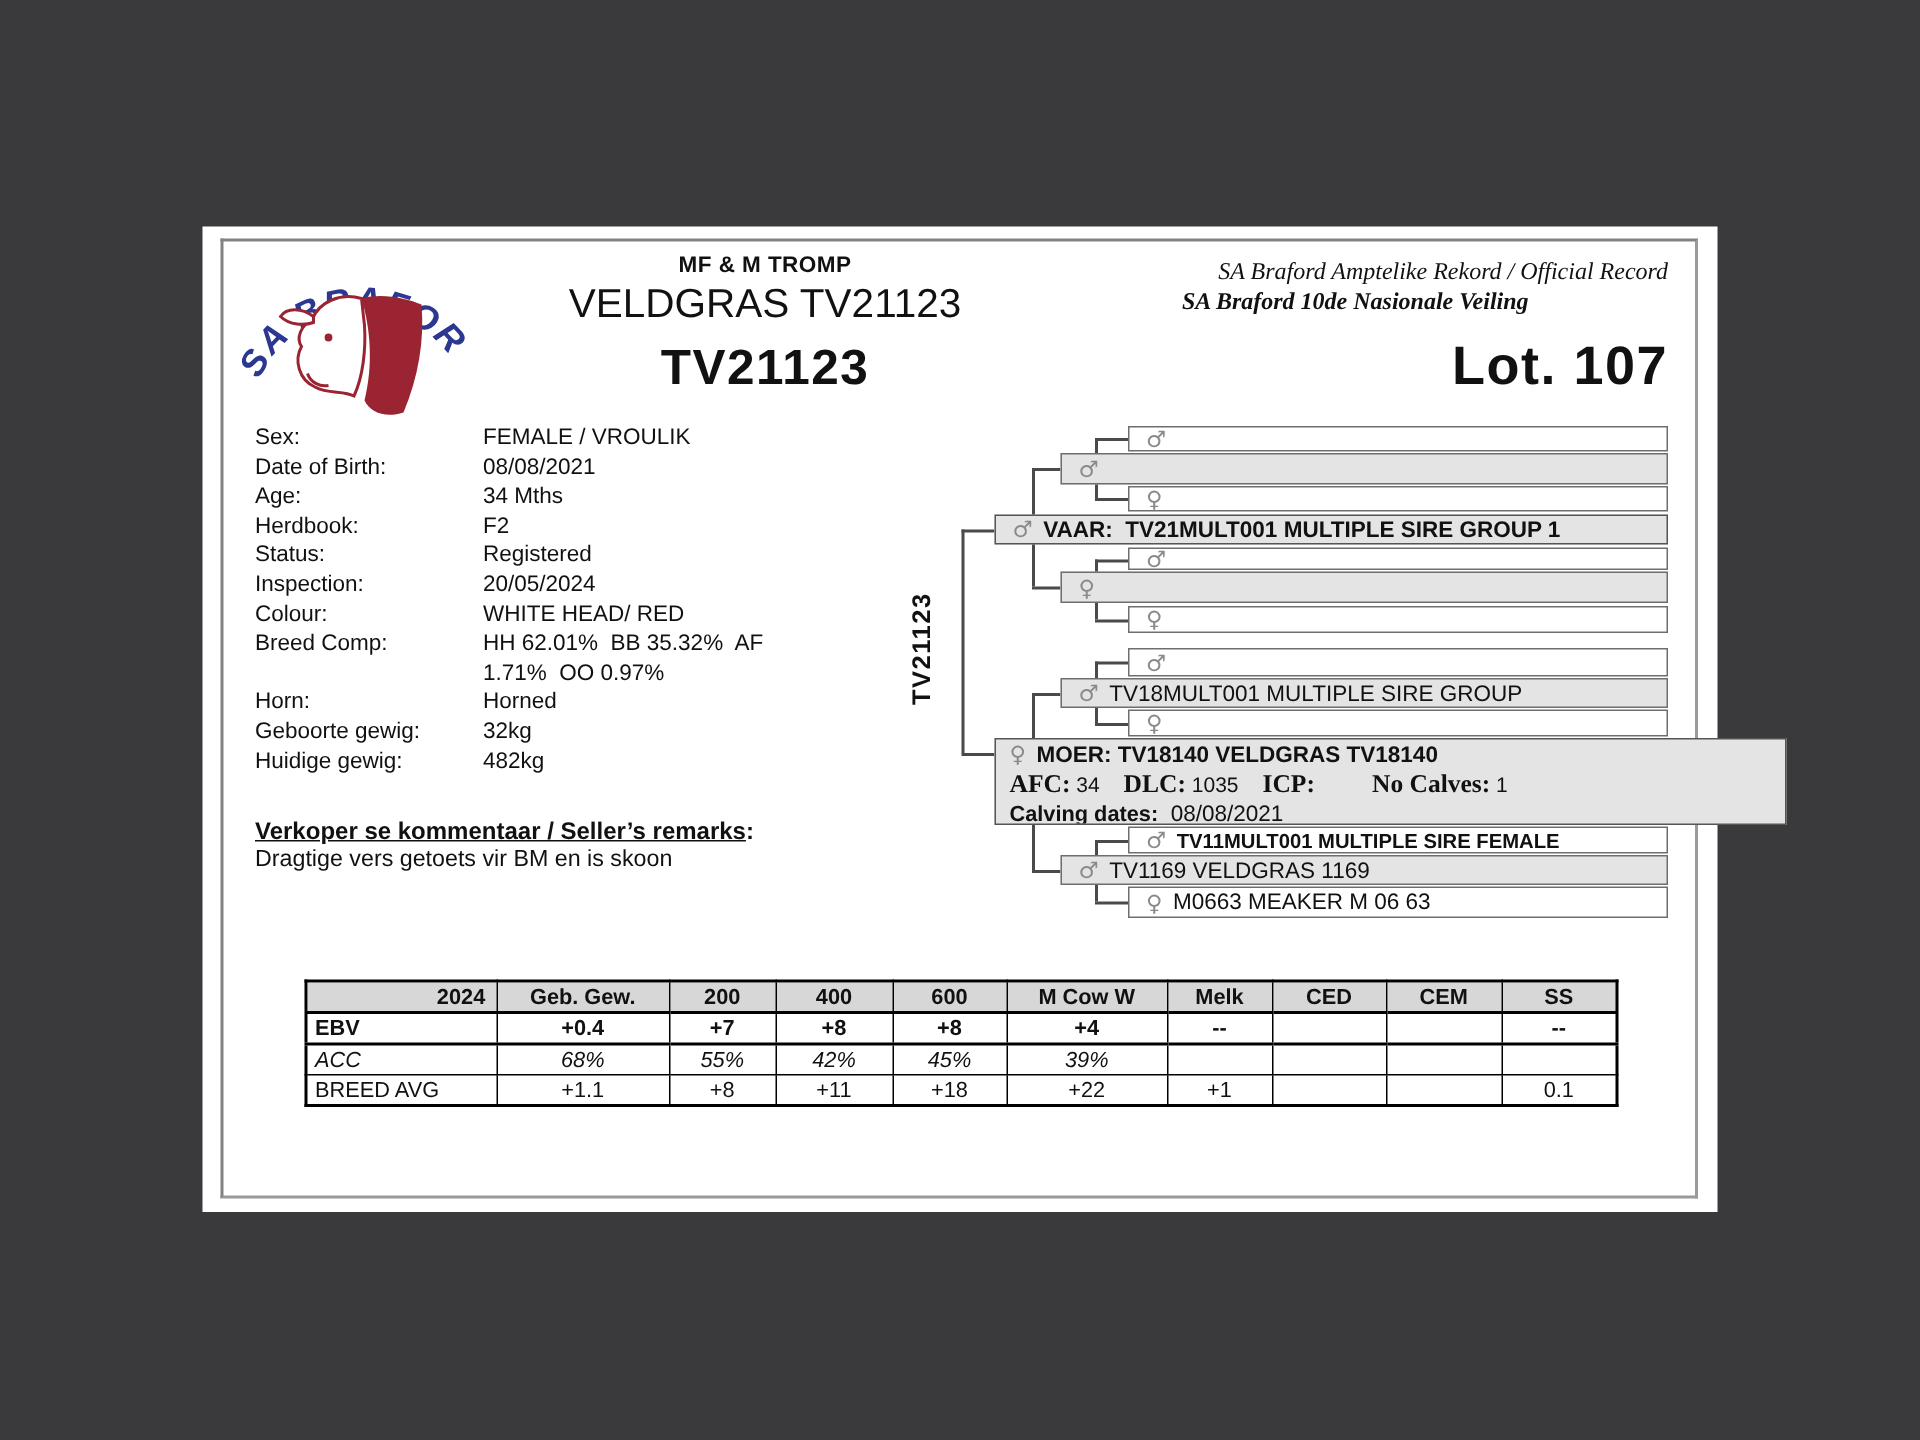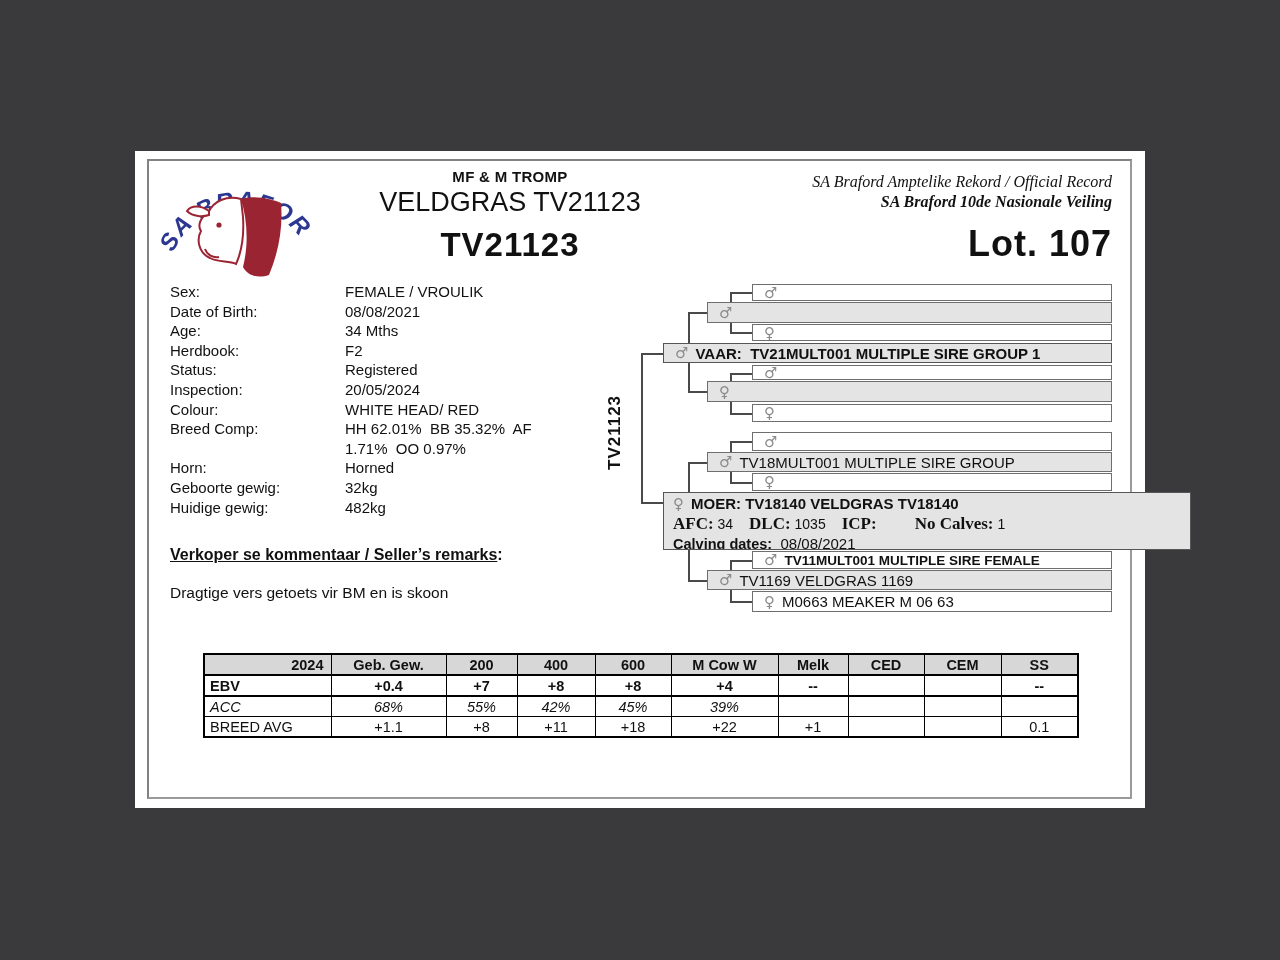--- a/index.html
+++ b/index.html
@@ -18,32 +18,32 @@
     border:2px solid #828282;border-right-color:#9a9a9a;border-bottom-color:#9a9a9a;
   }
   
   .logo{position:absolute;left:26px;top:12px;width:158px;height:120px;}
   .hdr-center{position:absolute;left:222px;top:17px;width:306px;text-align:center;}
   .breeder{font-size:15px;font-weight:bold;letter-spacing:.3px;}
   .animal-name{font-size:27px;margin-top:2px;white-space:nowrap;}
   .animal-id{font-size:33px;font-weight:bold;margin-top:8px;letter-spacing:1px;}
   .hdr-right{position:absolute;left:560px;top:22px;width:417px;text-align:right;}
   .rec-line{font-family:"Liberation Serif","DejaVu Serif",serif;font-style:italic;font-size:16px;white-space:nowrap;}
-  .rec-line.bold{font-weight:bold;margin-top:2px;}
+  .rec-line.bold{font-weight:bold;margin-top:2px;text-align:center;}
   .lot{font-size:36px;font-weight:bold;margin-top:12px;letter-spacing:1px;}
   
   .details{position:absolute;left:35px;top:131px;width:392px;font-size:15px;line-height:19.6px;}
   .drow{display:flex;}
   .dlabel{width:152px;flex:0 0 152px;}
-  .dvalue{flex:1;white-space:pre-wrap;margin-left:23px;}
+  .dvalue{flex:1;white-space:pre-wrap;}
   
   .remarks{position:absolute;left:35px;top:395px;font-size:15.5px;}
   .rem-head{font-weight:bold;font-size:16px;}
   .rem-head .u{text-decoration:underline;}
-  .rem-body{margin-top:20px;font-size:15.5px;}
+  .rem-body{margin-top:0;font-size:15.5px;}
   
   .vlabel{
     position:absolute;left:470px;top:239px;height:80px;
     writing-mode:vertical-rl;transform:rotate(180deg);
     font-weight:bold;font-size:17px;letter-spacing:1px;white-space:nowrap;
   }
   .pline{position:absolute;background:#4a4a4a;z-index:1;}
   .pbox{
     position:absolute;z-index:2;border:1px solid #6e6e6e;background:#fff;
     font-size:15px;white-space:pre;overflow:hidden;display:flex;align-items:center;

